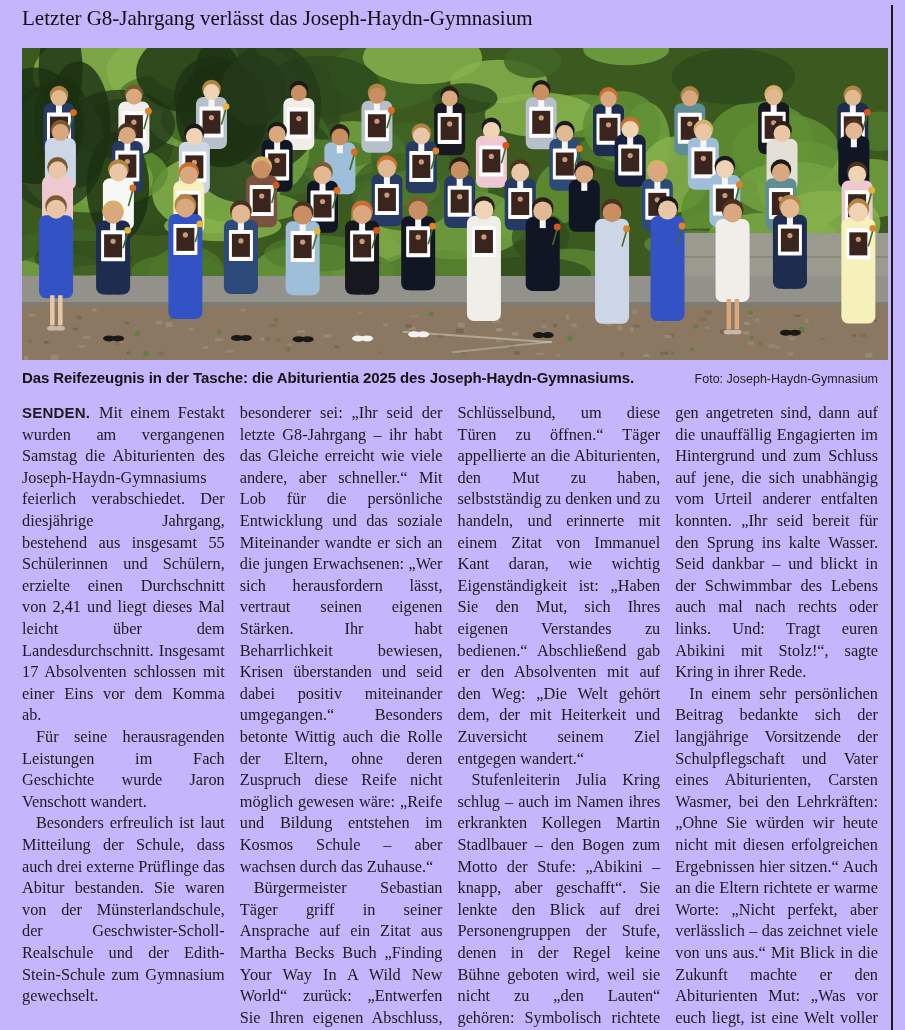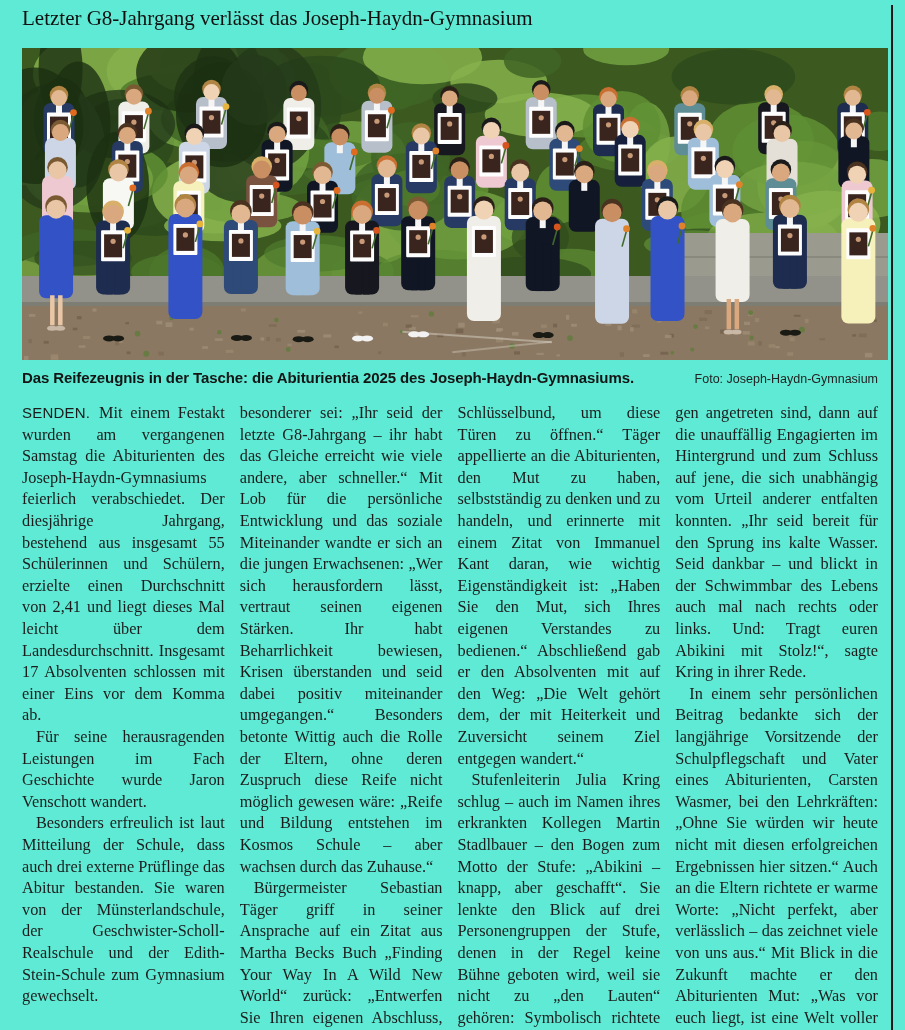--- a/index.html
+++ b/index.html
@@ -1,33 +1,33 @@
 <!DOCTYPE html>
 <html lang="de"><head>
 <meta charset="utf-8">
 <style>
   html,body{margin:0;padding:0;background:#ffffff;}
-  .page{position:relative;width:905px;height:1030px;background:#5eead4;overflow:hidden;
+  .page{position:relative;width:905px;height:1030px;background:#c4b5fd;overflow:hidden;
         font-family:"Liberation Serif",serif;color:#1b1b1b;}
   .content{margin-left:22px;width:856px;}
   .rule-right{position:absolute;top:5px;bottom:0;left:891px;width:2px;background:#1a1a1a;}
   .kicker{padding-top:7px;font-size:21px;line-height:1.1;color:#101010;}
   .headline{margin:8px 0 0;font-size:44px;line-height:1.05;font-weight:700;letter-spacing:-0.4px;
             color:#000;font-family:"Liberation Serif",serif;}
   figure{margin:18px 0 0;padding:0;}
   .photo-svg{width:866px;height:312px;display:block;background:#42631f;}
   .caption-row{display:flex;justify-content:space-between;align-items:baseline;margin-top:9px;
                font-family:"Liberation Sans",sans-serif;}
   .caption{font-weight:700;font-size:15px;color:#141414;letter-spacing:-0.1px;}
   .credit{font-size:12.5px;color:#222222;}
   .columns{display:flex;gap:15px;margin-top:16px;width:856px;}
   .col{flex:1 1 0;min-width:0;text-align:justify;font-size:16.3px;line-height:21.6px;color:#1c1c1c;}
   .seg{margin:0;}
   .seg.indent{text-indent:14px;}
-  .lead{font-family:"Liberation Sans",sans-serif;font-weight:400;font-size:15px;
+  .lead{font-family:"Liberation Sans",sans-serif;font-weight:700;font-size:15px;
         letter-spacing:0.2px;margin-right:9px;}
 </style>
 </head>
 <body>
 
 <div class="page">
   <div class="rule-right"></div>
   <div class="content">
     <header>
       <div class="kicker">Letzter G8-Jahrgang verlässt das Joseph-Haydn-Gymnasium</div>

